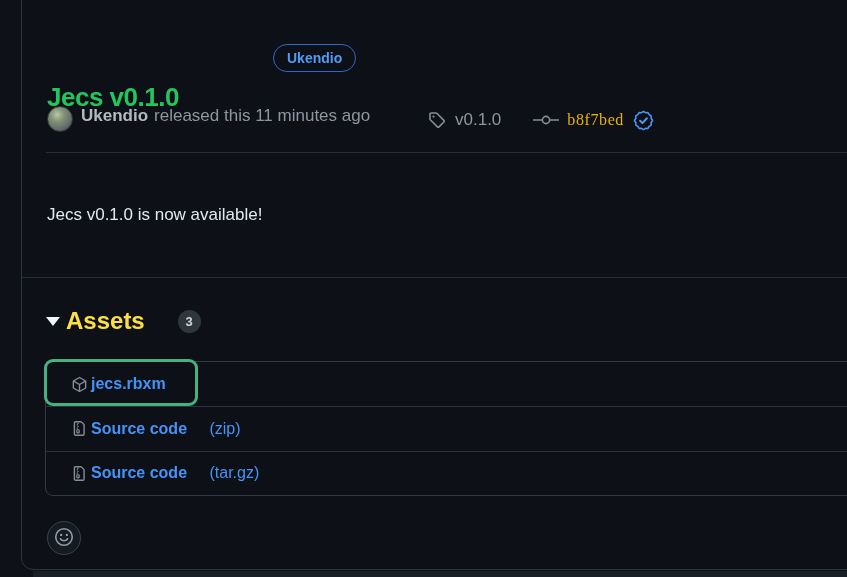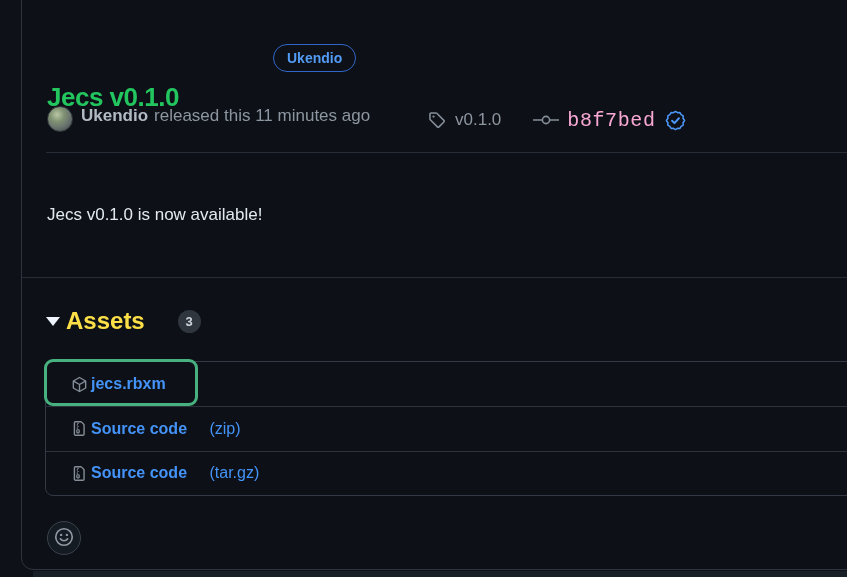--- a/index.html
+++ b/index.html
@@ -47,23 +47,23 @@
   .author-name { margin-left:8px; font-size:17px; font-weight:bold; color:#b2bac3; }
   .released-text { margin-left:6px; font-size:17px; color:#8d96a0; }
   .meta-row {
     position:absolute; left:406px; top:119px; height:28px;
     display:flex; align-items:center; white-space:nowrap;
   }
   .meta-row .icon { display:inline-flex; align-items:center; }
   .tag-label { margin-left:9px; font-size:17px; color:#8d96a0;text-align:right; }
   .commit-icon-wrap { margin-left:32px; }
   .commit-sha {
-    margin-left:8px; font-size:20px; letter-spacing:0.6px;
-    font-family:Liberation Mono, monospace;
-    color:#f9a8d4; text-decoration:none; cursor:pointer;
+    margin-left:8px; font-size:16px; letter-spacing:0.6px;
+    font-family:Liberation Serif, serif;
+    color:#eab308; text-decoration:none; cursor:pointer;
   }
   .verified-wrap { margin-left:9px; cursor:pointer; }
   .divider-1 { position:absolute; left:24px; right:0; top:165px; height:1px; background:#262d37; }
   
   .body-text { position:absolute; left:25px; top:218px; font-size:17px; color:#e2e9f1; }
   .divider-2 { position:absolute; left:0; right:0; top:290px; height:1px; background:#262d37; }
   
   .assets-header { position:absolute; left:24px; top:320px; display:flex; align-items:center; height:28px; }
   .disclosure {
     width:0; height:0; cursor:pointer;

